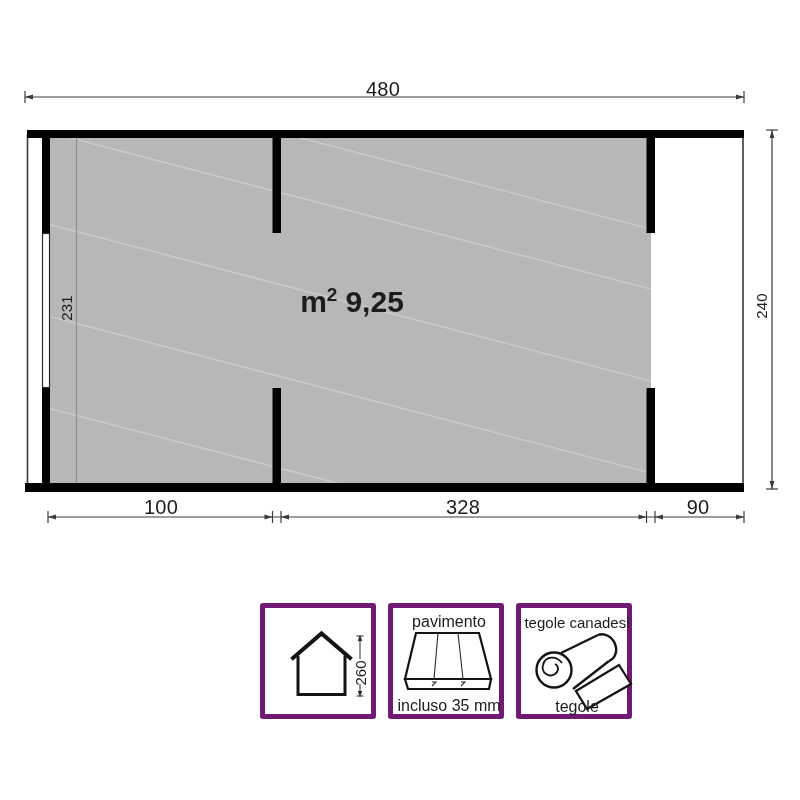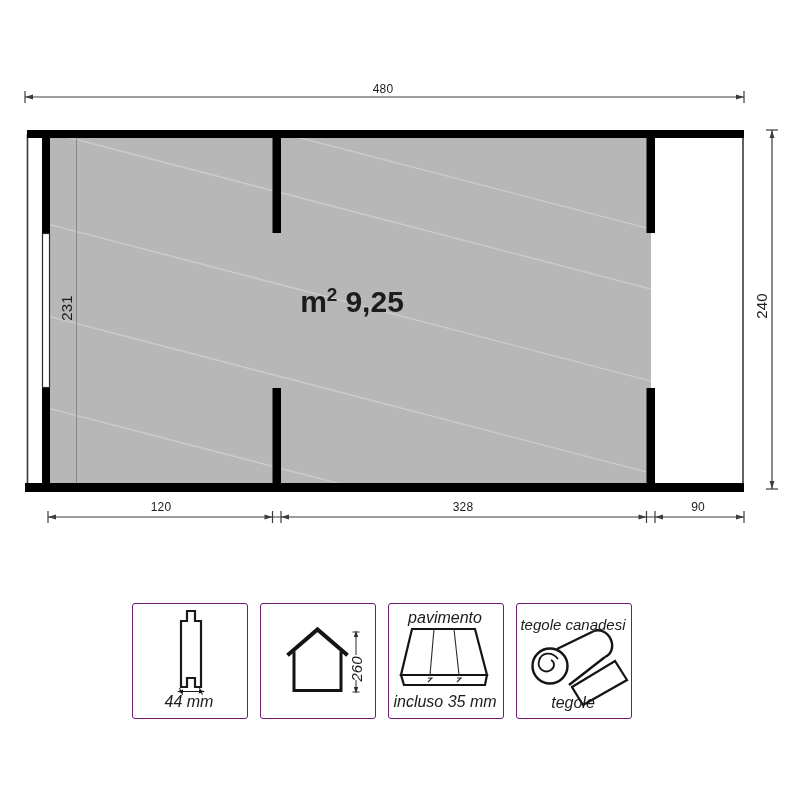--- a/index.html
+++ b/index.html
@@ -1,30 +1,30 @@
 <!DOCTYPE html>
 <html lang="it"><head>
 <meta charset="utf-8">
 <style>
   html,body{margin:0;padding:0;background:#fff;}
   #stage{position:relative;width:800px;height:800px;background:#ffffff;overflow:hidden;
          font-family:"Liberation Sans","DejaVu Sans",sans-serif;color:#1c1c1c;}
   svg{display:block;}
   .lbl{position:absolute;white-space:nowrap;transform:translate(-50%,-50%);
-       font-size:12px;color:#1c1c1c;letter-spacing:0.2px;}
+       font-size:20px;color:#1c1c1c;letter-spacing:0.2px;}
   .lbl.v{transform:translate(-50%,-50%) rotate(-90deg);font-size:15px;}
   .area-label{position:absolute;transform:translate(-50%,-50%);font-weight:bold;
               font-size:30px;white-space:nowrap;}
   .area-label sup{font-size:19px;vertical-align:super;line-height:0;}
   .area-val{margin-left:8px;}
   .legend-box{position:absolute;width:116px;height:116px;box-sizing:border-box;
-              border:1px solid #701a75;border-radius:3px;background:#fff;font-style:italic;}
+              border:5px solid #701a75;border-radius:3px;background:#fff;}
   .legend-box svg{position:absolute;left:-2px;top:-2px;}
   .box-lbl{position:absolute;white-space:nowrap;transform:translate(-50%,-50%);font-size:16px;}
-  .box-lbl.small{font-size:15px;margin-top:6px;}
+  .box-lbl.small{font-size:15px;}
   .box-lbl.v{transform:translate(-50%,-50%) rotate(-90deg);font-size:15px;}
 </style>
 </head>
 <body>
 
 <div id="stage">
 
   <svg width="800" height="800" viewBox="0 0 800 800">
     <defs>
       <clipPath id="floorclip">
@@ -86,39 +86,26 @@
       <polygon points="281,517 289,514.6 289,519.4" stroke="none"></polygon>
       <polygon points="646.5,517 638.5,514.6 638.5,519.4" stroke="none"></polygon>
       <polygon points="655,517 663,514.6 663,519.4" stroke="none"></polygon>
       <polygon points="744,517 736,514.6 736,519.4" stroke="none"></polygon>
     </g>
   </svg>
 
   <span class="lbl" style="left:383px;top:89px;">480</span>
   <span class="lbl v" style="left:761px;top:306px;">240</span>
   <span class="lbl v" style="left:66px;top:308px;">231</span>
-  <span class="lbl" style="left:161px;top:507px;">120</span>
+  <span class="lbl" style="left:161px;top:507px;">100</span>
   <span class="lbl" style="left:463px;top:507px;">328</span>
   <span class="lbl" style="left:698px;top:507px;">90</span>
 
   <span class="area-label" style="left:352px;top:302px;"><span>m</span><sup>2</sup><span class="area-val">9,25</span></span>
 
-  <div class="legend-box" style="left:132px;top:603px;">
-    <svg width="116" height="116" viewBox="0 0 116 116">
-      <path d="M50,19 H56 V9 H64 V19 H70 V85 H64 V76 H56 V85 H50 Z" fill="#fff" stroke="#1a1a1a" stroke-width="2.2"></path>
-      <g stroke="#1a1a1a" stroke-width="1" fill="#1a1a1a">
-        <line x1="47" y1="89.5" x2="73" y2="89.5"></line>
-        <line x1="48.5" y1="86" x2="51.5" y2="93"></line>
-        <line x1="68.5" y1="86" x2="71.5" y2="93"></line>
-        <polygon points="46,89.5 52,87.6 52,91.4" stroke="none"></polygon>
-        <polygon points="74,89.5 68,87.6 68,91.4" stroke="none"></polygon>
-      </g>
-    </svg>
-    <span class="box-lbl" style="left:56px;top:98px;">44 mm</span>
-  </div>
 
   <div class="legend-box" style="left:260px;top:603px;">
     <svg width="116" height="116" viewBox="0 0 116 116">
       <path d="M35,49.5 L35,88.5 L82,88.5 L82,49.5" fill="#fff" stroke="#141414" stroke-width="3"></path>
       <path d="M30,52 L58.5,27.5 L87,52" fill="none" stroke="#141414" stroke-width="4" stroke-linecap="square"></path>
       <g stroke="#2b2b2b" stroke-width="1" fill="#2b2b2b">
         <line x1="97" y1="31" x2="97" y2="53"></line>
         <line x1="97" y1="78" x2="97" y2="89"></line>
         <line x1="93.5" y1="30" x2="100.5" y2="30"></line>
         <line x1="93.5" y1="90" x2="100.5" y2="90"></line>

